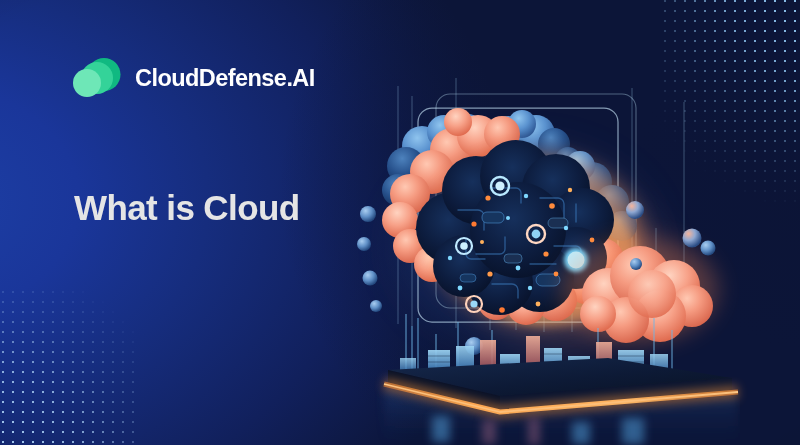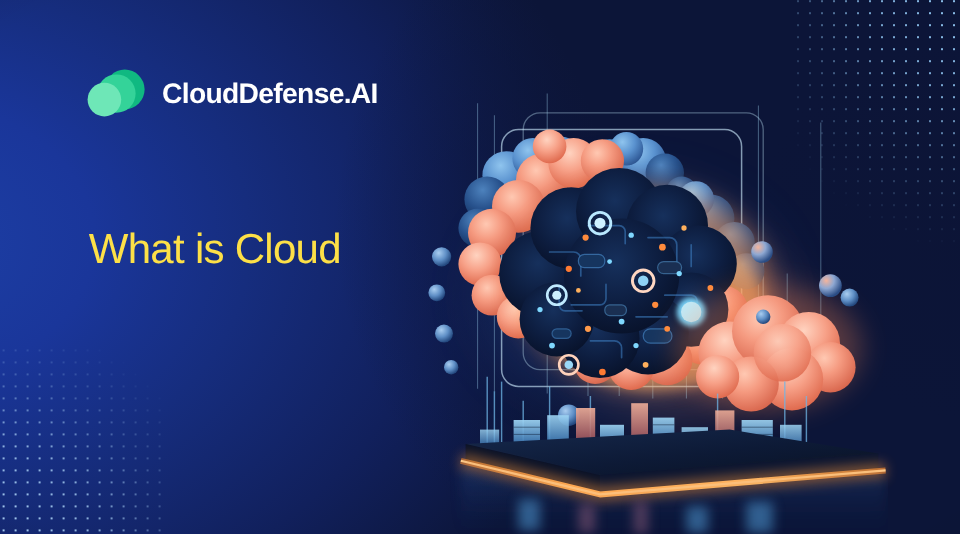--- a/index.html
+++ b/index.html
@@ -71,23 +71,23 @@
     font-size:23.5px;
     font-weight:bold;
     letter-spacing:-0.55px;
     white-space:nowrap;
   }
 
   
   .headline {
     position:absolute; left:74px; top:186px;
     width:300px;
-    color:#fde047;
+    color:#e5e5e5;
     font-size:35px;
-    font-weight:normal;
+    font-weight:bold;
     line-height:1.26;
     letter-spacing:-0.6px;
   }
 
   
   .art { position:absolute; left:340px; top:78px; width:400px; height:367px; }
   .art svg { display:block; width:100%; height:100%; overflow:visible; }
 </style>
 </head>
 <body>

